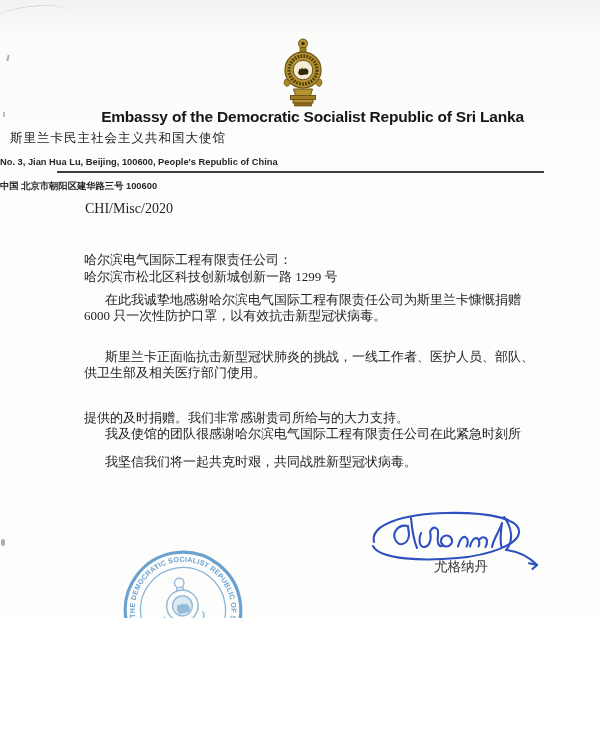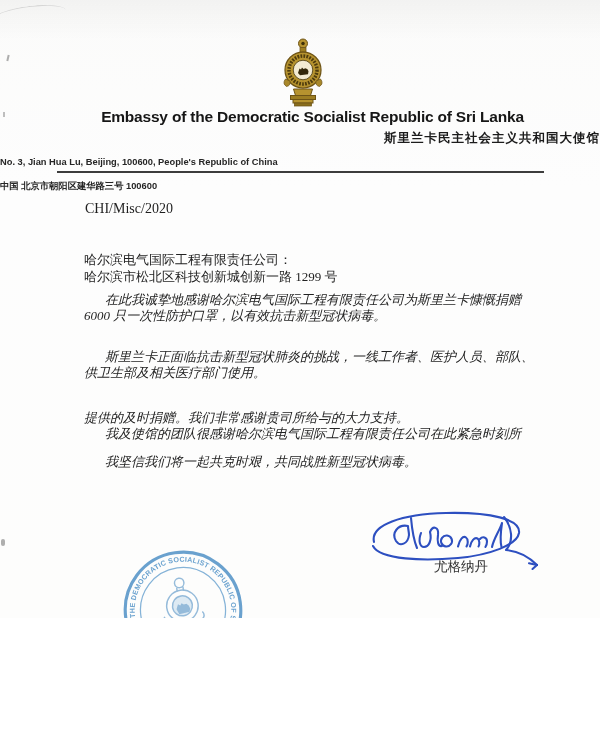--- a/index.html
+++ b/index.html
@@ -6,34 +6,34 @@
   .page{
     position:relative;width:600px;height:618px;overflow:hidden;
     background:linear-gradient(180deg,#fbfbfa 0%,#fdfdfd 30%,#fdfdfc 100%);
     font-family:"Liberation Serif","DejaVu Serif",serif;color:#2b2b2b;
   }
   
   .emblem{position:absolute;left:278px;top:36px;width:50px;height:74px;}
   .title-en{position:absolute;left:25px;right:0;top:108px;text-align:center;
     font-family:"Liberation Sans","DejaVu Sans",sans-serif;font-weight:bold;
     font-size:15.5px;letter-spacing:-0.2px;color:#161616;}
-  .title-zh{position:absolute;left:10px;right:0;top:130px;text-align:right;
-    font-family:"Liberation Sans","DejaVu Sans",sans-serif;font-weight:bold;
+  .title-zh{position:absolute;left:10px;right:0;top:130px;text-align:left;
+    font-family:"Liberation Sans","DejaVu Sans",sans-serif;font-weight:normal;
     font-size:12.5px;color:#1c1c1c;letter-spacing:1px;}
   .address{position:absolute;left:0;right:8px;top:157px;display:flex;
     justify-content:center;gap:13px;
     font-family:"Liberation Sans","DejaVu Sans",sans-serif;font-weight:bold;
     font-size:9.3px;color:#262626;white-space:nowrap;flex-direction:column;}
   .rule{position:absolute;left:57px;top:171px;width:487px;height:0;
     border-top:2px solid #3d3d3d;}
   
   .ref{position:absolute;left:85px;top:201px;font-weight:normal;font-size:14px;color:#1f1f1f;}
   .recipient{position:absolute;left:84px;top:252px;font-size:13px;line-height:16.5px;color:#222;}
   .para{position:absolute;left:84px;font-size:13px;line-height:15.5px;color:#222;}
-  .para .line{white-space:nowrap;font-style:italic;}
+  .para .line{white-space:nowrap;}
   .para .line.indent{padding-left:21px;}
   .p1{top:292px}.p2{top:349px}.p3{top:410px}.p4{top:454px}
   
   .sig-svg{position:absolute;left:358px;top:505px;width:184px;height:70px;}
   .sig-name{position:absolute;left:366px;top:558px;width:190px;text-align:center;
     font-size:13.5px;color:#333;font-family:Liberation Mono, monospace;}
   .sig-title{position:absolute;left:366px;top:588px;width:190px;text-align:center;
     font-size:13.5px;color:#333;letter-spacing:1px;margin-top:39px;}
   .sig-date{position:absolute;left:358px;top:619px;width:220px;text-align:center;
     font-size:12px;color:#333;letter-spacing:4px;white-space:nowrap;}

